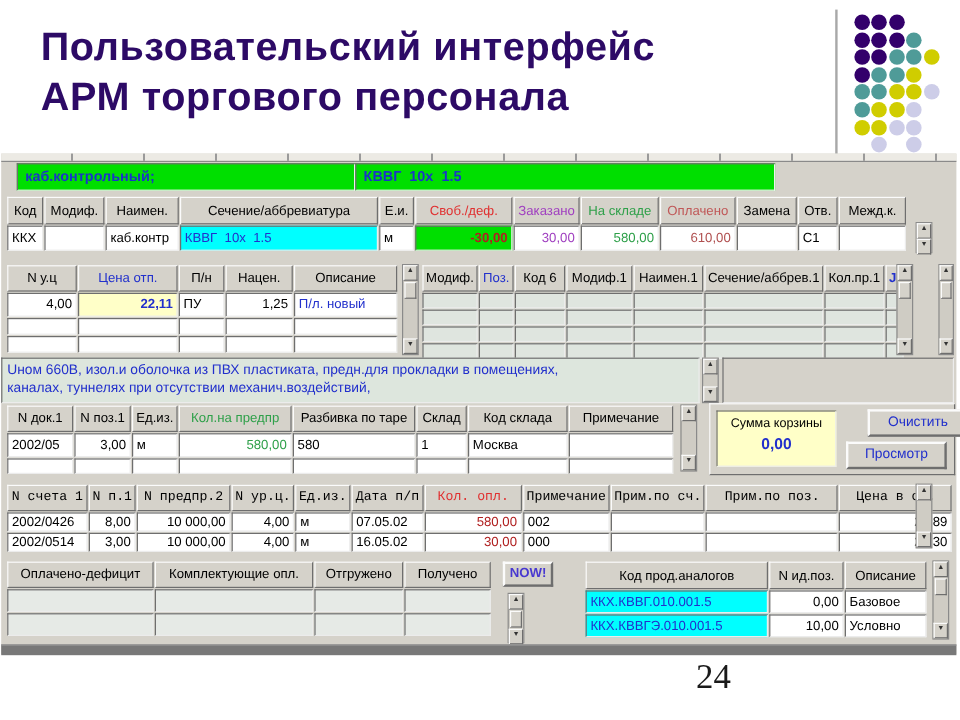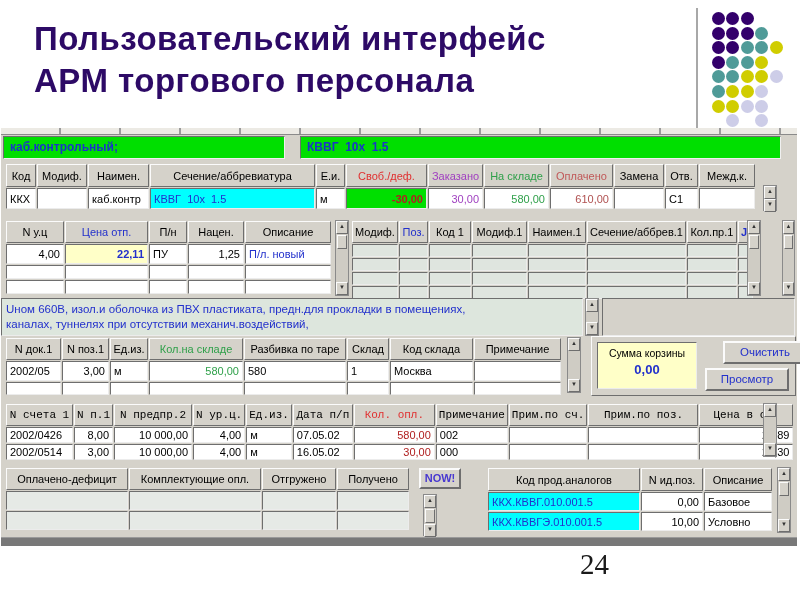--- a/index.html
+++ b/index.html
@@ -10,21 +10,21 @@
   .vline{position:absolute;left:696px;top:8px;width:2px;height:124px;background:#a8a8a8;}
   .dots{position:absolute;left:712px;top:12px;width:84px;height:120px;}
   .dot{position:absolute;width:13px;height:13px;border-radius:50%;}
   .pagenum{position:absolute;left:580px;top:548px;font-family:"Liberation Serif",serif;font-size:29px;color:#1a1a1a;}
 
   
   .ui{position:absolute;left:1px;top:128px;width:796px;height:417px;background:#d5d2ca;font-size:11px;color:#000;}
   .panel{position:absolute;}
   .tstrip{position:absolute;left:0;top:0;width:796px;height:6px;background:#eceae4;border-bottom:1px solid #8a8a8a;
           background-image:repeating-linear-gradient(90deg,transparent 0 58px,#9a9a9a 58px 60px);}
-  .gbar{position:absolute;left:2px;top:8px;width:778px;height:23px;display:flex;gap:15px;}
+  .gbar{position:absolute;left:13px;top:8px;width:632px;height:23px;display:flex;gap:0;}
   .gcell{background:#00df00;border:1px solid;border-color:#6e6e6e #f0f0f0 #f0f0f0 #6e6e6e;color:#1a35c8;font-weight:bold;
          font-size:12px;padding:3px 6px 0 6px;white-space:pre;overflow:hidden;box-sizing:border-box;}
   .gleft{width:282px;}  .gright{flex:1;}
 
   table{border-collapse:separate;border-spacing:1px;table-layout:fixed;}
   th{background:#d5d2ca;border:1px solid;border-color:#fbfbfb #6e6e6e #6e6e6e #fbfbfb;font-weight:normal;font-size:11px;
      padding:1px 2px;white-space:nowrap;overflow:hidden;}
   td{background:#fff;border:1px solid;border-color:#6e6e6e #ececec #ececec #6e6e6e;font-size:11px;padding:0 3px;
      white-space:nowrap;overflow:hidden;}
   .num{text-align:right;}
@@ -226,21 +226,21 @@
           <col style="width:55px">
           <col style="width:58px">
           <col style="width:90px">
           <col style="width:50px">
           <col style="width:15px">
         </colgroup>
       <tbody>
           <tr>
         <th>Модиф.</th>
         <th class="hblu">Поз.</th>
-        <th>Код 1</th>
+        <th>Код 6</th>
         <th>Модиф.1</th>
         <th>Наимен.1</th>
         <th>Сечение/аббрев.1</th>
         <th>Кол.пр.1</th>
         <th class="hblu" style="font-weight:bold;">Ji</th>
       </tr>
       <tr>
             <td></td>
             <td></td>
             <td></td>
@@ -317,21 +317,21 @@
           <col style="width:102px">
           <col style="width:42px">
           <col style="width:83px">
           <col style="width:87px">
         </colgroup>
       <tbody>
           <tr>
         <th>N док.1</th>
         <th>N поз.1</th>
         <th>Ед.из.</th>
-        <th class="hgrn">Кол.на складе</th>
+        <th class="hgrn">Кол.на предпр</th>
         <th>Разбивка по таре</th>
         <th>Склад</th>
         <th>Код склада</th>
         <th>Примечание</th>
       </tr>
       <tr>
         <td>2002/05</td>
         <td class="num">3,00</td>
         <td>м</td>
         <td class="num vgrn">580,00</td>

